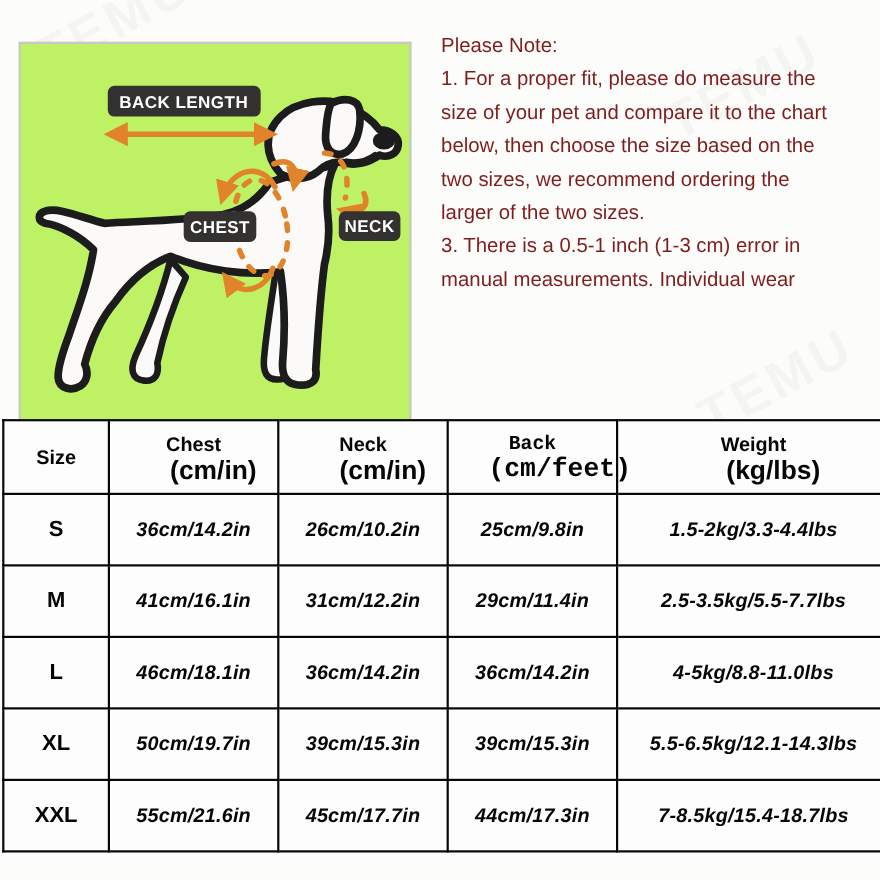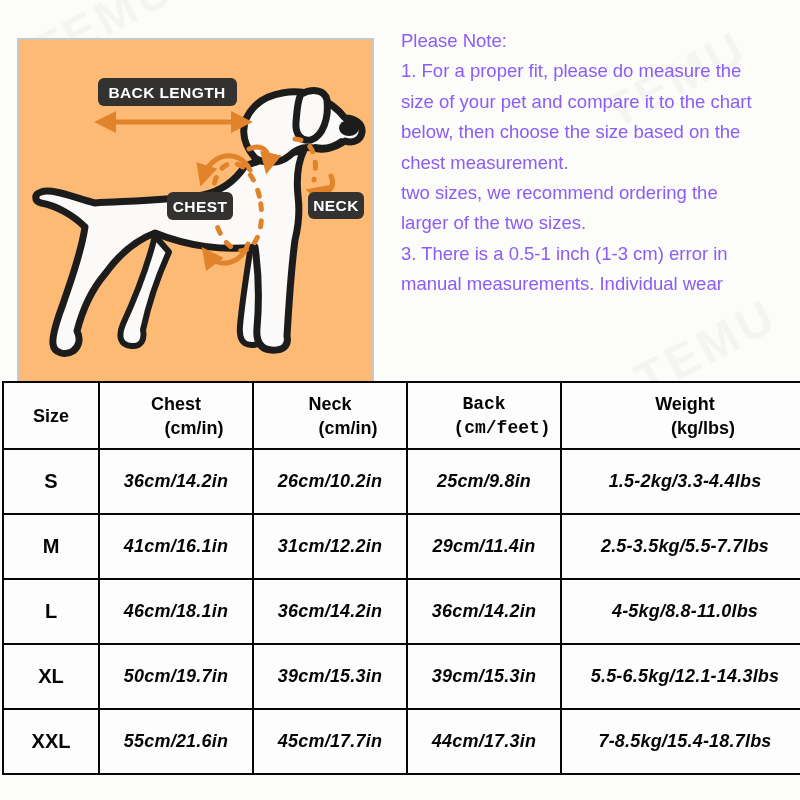--- a/index.html
+++ b/index.html
@@ -11,57 +11,57 @@
   }
   
   .wm{
     position:absolute;font-size:48px;font-weight:bold;color:#777;
     opacity:0.05;transform:rotate(-28deg);letter-spacing:4px;
     pointer-events:none;user-select:none;
   }
   
   .diagram-box{
     position:absolute;left:17px;top:38px;width:357px;height:354px;
-    box-sizing:border-box;border:2px solid #c9c8c5;background:#fdba74;
+    box-sizing:border-box;border:2px solid #c9c8c5;background:#bef264;
   }
   .diagram-box svg{display:block;width:353px;height:350px;}
   .badge-rect{fill:#333231;}
   .badge-text{
     font-family:"Liberation Sans",sans-serif;font-weight:bold;fill:#ffffff;
     letter-spacing:0.4px;
   }
   .dogline{fill:#fbfaf8;stroke:#1c1c1c;stroke-width:7;stroke-linejoin:round;stroke-linecap:round;}
   .dogline.thin{stroke-width:6;}
   .orange-solid{fill:none;stroke:#E1832B;stroke-width:5;stroke-linecap:round;}
   .orange-dash{fill:none;stroke:#E1832B;stroke-width:5;stroke-linecap:round;stroke-dasharray:6 11;}
   
   .notes{
     position:absolute;left:401px;top:26px;width:398px;
-    font-size:18.5px;line-height:30.4px;color:#8b5cf6;
+    font-size:18.5px;line-height:30.4px;color:#7f1d1d;
   }
   .notes .line{white-space:nowrap;}
   
   .size-table-wrap{position:absolute;left:2px;top:381px;width:796px;}
   table.size-table{
     border-collapse:collapse;table-layout:fixed;width:796px;
     background:#fdfdfd;
   }
   table.size-table th, table.size-table td{
     border:2px solid #070707;text-align:center;vertical-align:middle;
     padding:0;color:#050505;font-weight:bold;
   }
   table.size-table thead tr{height:67px;}
   table.size-table tbody tr{height:65px;}
   .col-size{width:94px;}
   .col-chest{width:152px;}
   .col-neck{width:152px;}
   .col-back{width:152px;font-family:Liberation Mono, monospace;}
   .col-weight{width:246px;}
   .hdr-label{font-size:18px;line-height:24px;}
-  .hdr-sub{font-size:18px;line-height:24px;padding-left:36px;}
+  .hdr-sub{font-size:24px;line-height:24px;padding-left:36px;}
   td.size-cell{font-size:20px;}
   td.val-cell{font-size:18px;letter-spacing:0.2px;font-style:italic;}
 </style>
 </head>
 <body>
 
 <div class="wm" style="left:28px;top:-8px;">TEMU</div>
 <div class="wm" style="left:600px;top:52px;">TEMU</div>
 <div class="wm" style="left:630px;top:320px;">TEMU</div>
 <div class="wm" style="left:140px;top:320px;">TEMU</div>
@@ -144,21 +144,20 @@
       <text class="badge-text" x="317" y="171" font-size="15.5" text-anchor="middle">NECK</text>
     </g>
   </svg>
 </div>
 
 <div class="notes">
   <div class="line">Please Note:</div>
   <div class="line">1. For a proper fit, please do measure the</div>
   <div class="line">size of your pet and compare it to the chart</div>
   <div class="line">below, then choose the size based on the</div>
-  <div class="line">chest measurement.</div>
   <div class="line">two sizes, we recommend ordering the</div>
   <div class="line">larger of the two sizes.</div>
   <div class="line">3. There is a 0.5-1 inch (1-3 cm) error in</div>
   <div class="line">manual measurements. Individual wear</div>
 </div>
 
 <div class="size-table-wrap">
   <table class="size-table">
     <thead>
       <tr>

